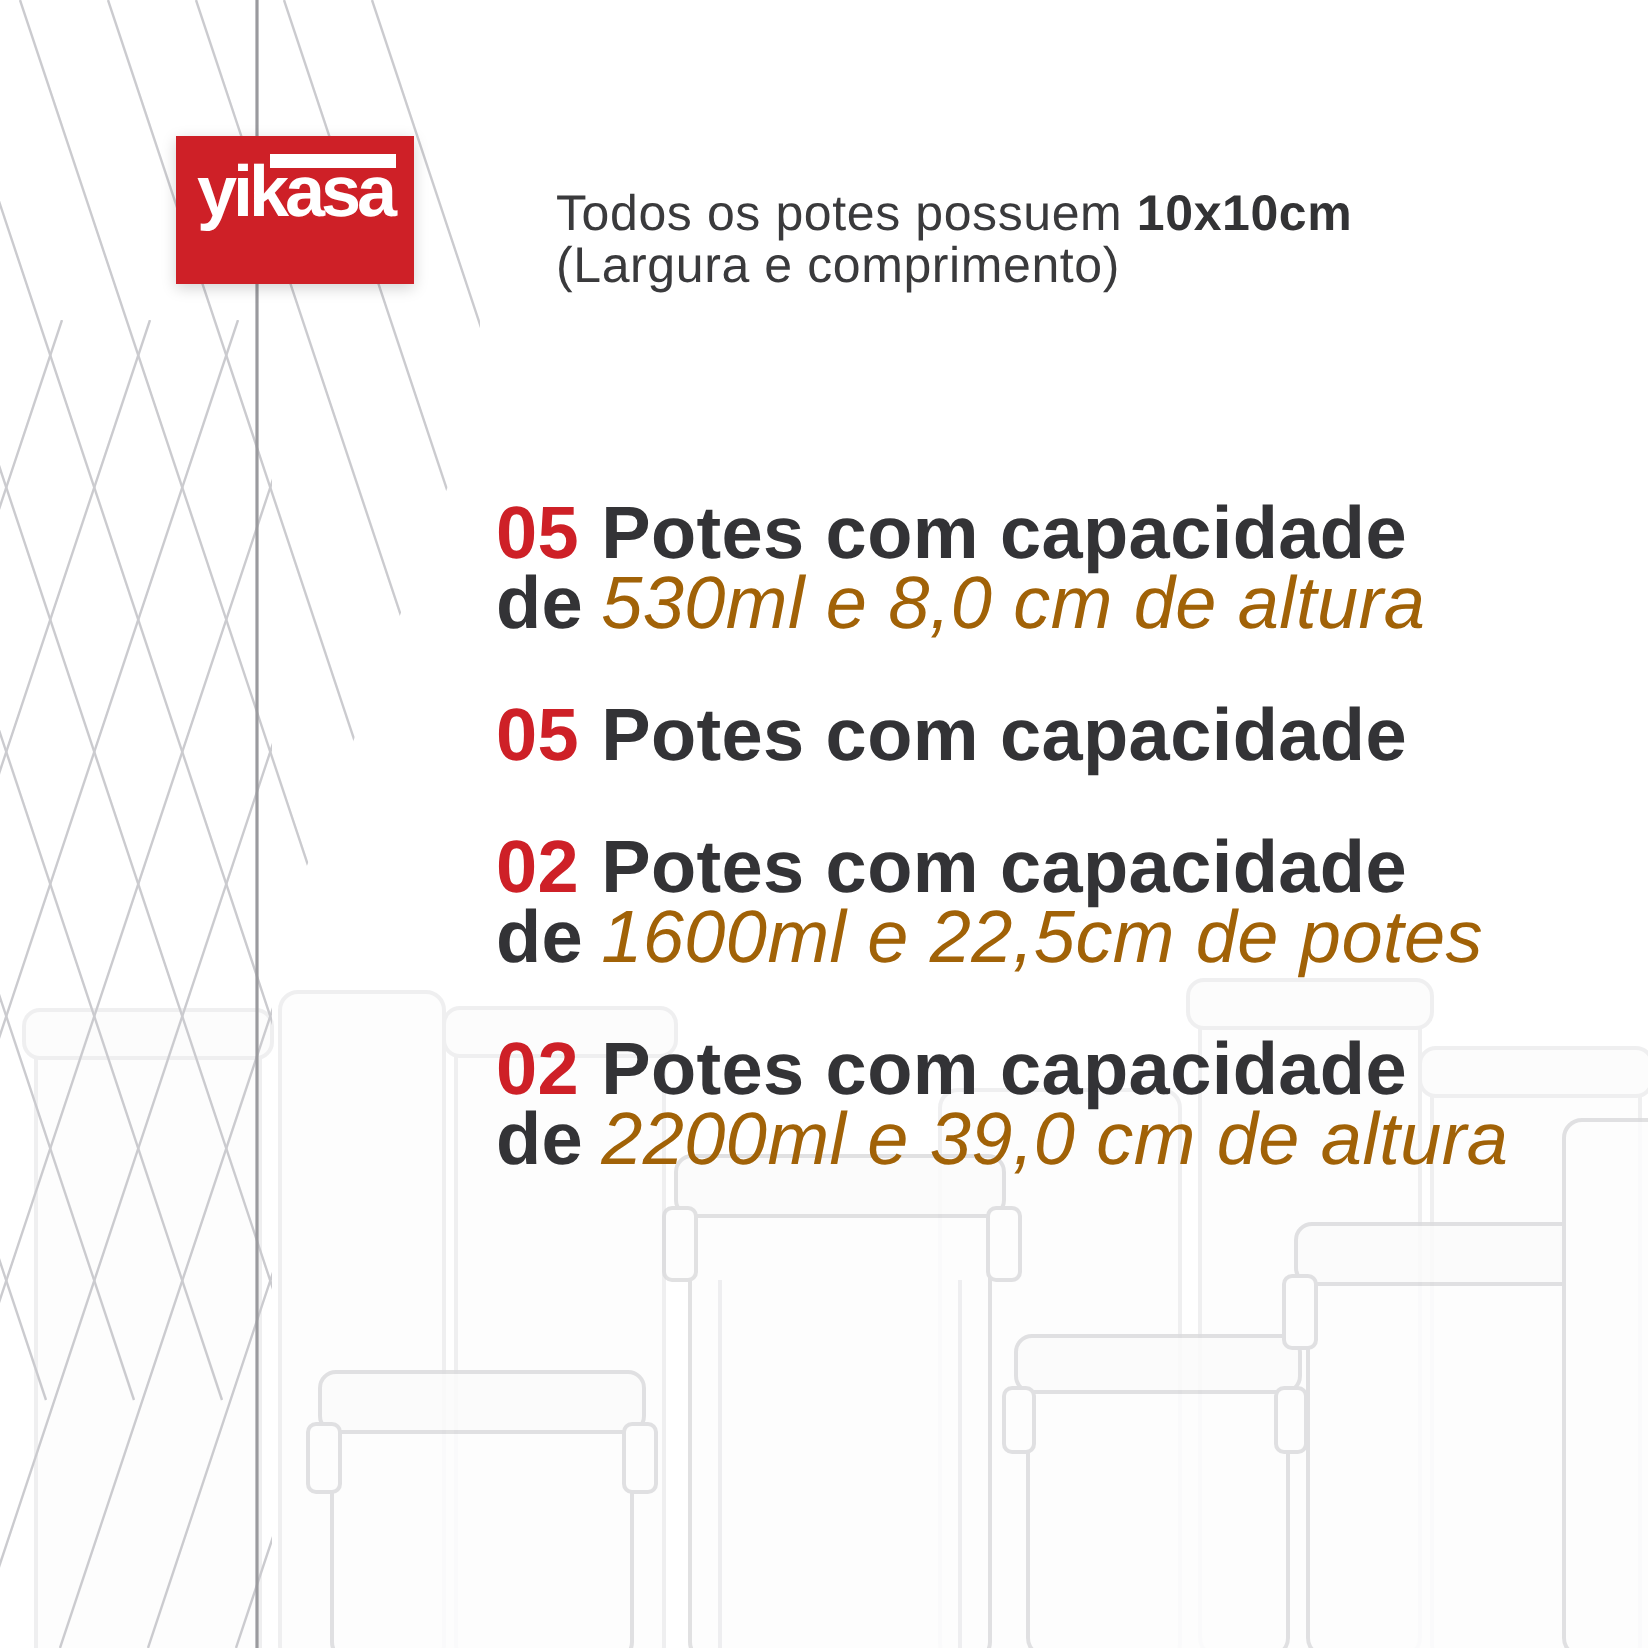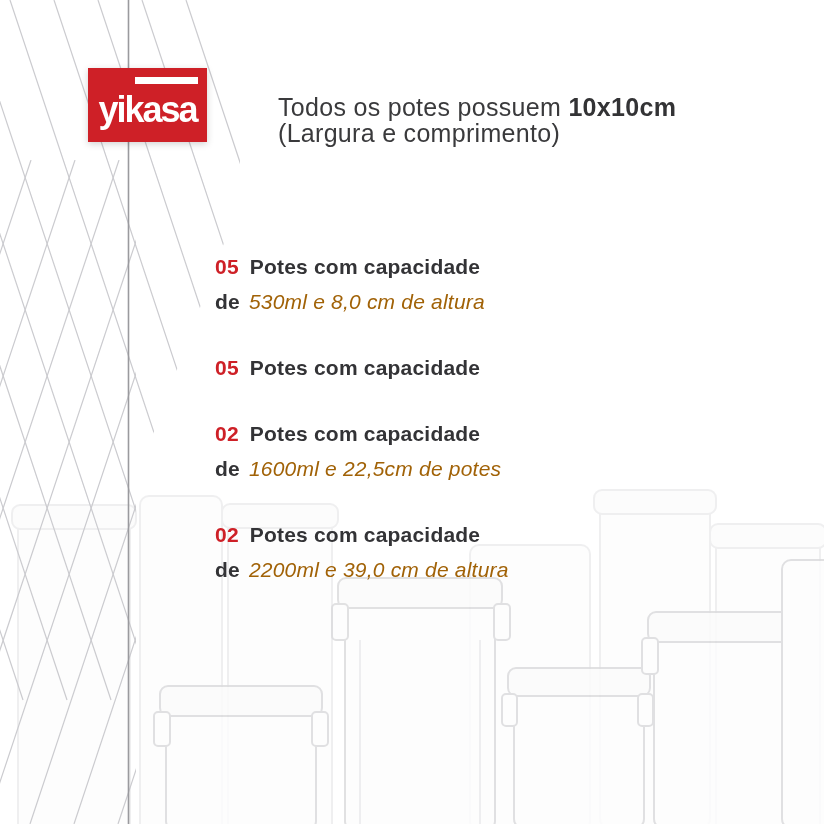--- a/index.html
+++ b/index.html
@@ -7,21 +7,21 @@
     width:824px;height:824px;position:relative;overflow:hidden;
     background:#ffffff;
     font-family:"Liberation Sans", sans-serif;
     -webkit-font-smoothing:antialiased;
   }
   .layer{position:absolute;left:0;top:0;width:824px;height:824px;}
   
   .logo{
     position:absolute;left:88px;top:68px;width:119px;height:74px;
     background:var(--accent,#ce2027);
-    display:flex;align-items:center;justify-content:center;
+    display:flex;align-items:flex-start;justify-content:center;
     box-shadow:0 2px 7px rgba(0,0,0,0.18);
     z-index:3;
   }
   .logo-text{
     color:#ffffff;font-weight:bold;font-size:36px;line-height:1;
     letter-spacing:-2px;padding-top:10px;
     font-family:"Liberation Sans", sans-serif;
   }
   .logo-bar{
     position:absolute;top:9px;left:47px;right:9px;height:7px;background:#ffffff;
@@ -31,21 +31,21 @@
     position:absolute;left:278px;top:94px;z-index:4;
     font-size:25px;line-height:26px;color:var(--text,#3a3a3c);
     letter-spacing:0.3px;font-weight:500;
   }
   .header .bold{font-weight:bold;color:#333335;}
   
   .spec-list{
     position:absolute;left:215px;top:249px;z-index:4;
     list-style:none;margin:0;padding:0;
   }
-  .spec-item{margin-bottom:31px;font-size:21px;line-height:35px;letter-spacing:0.2px;}
+  .spec-item{margin-bottom:31px;font-size:37px;line-height:35px;letter-spacing:0.2px;margin-left:33px;}
   .spec-item .num{
     color:var(--accent,#ce2027);font-weight:bold;margin-right:11px;
   }
   .spec-item .b{font-weight:bold;color:#333336;}
   .spec-item .reg{font-weight:normal;color:#a16207;margin-left:9px;font-style:italic;}
   svg{display:block;}
 </style>
 </head>
 <body>
 

